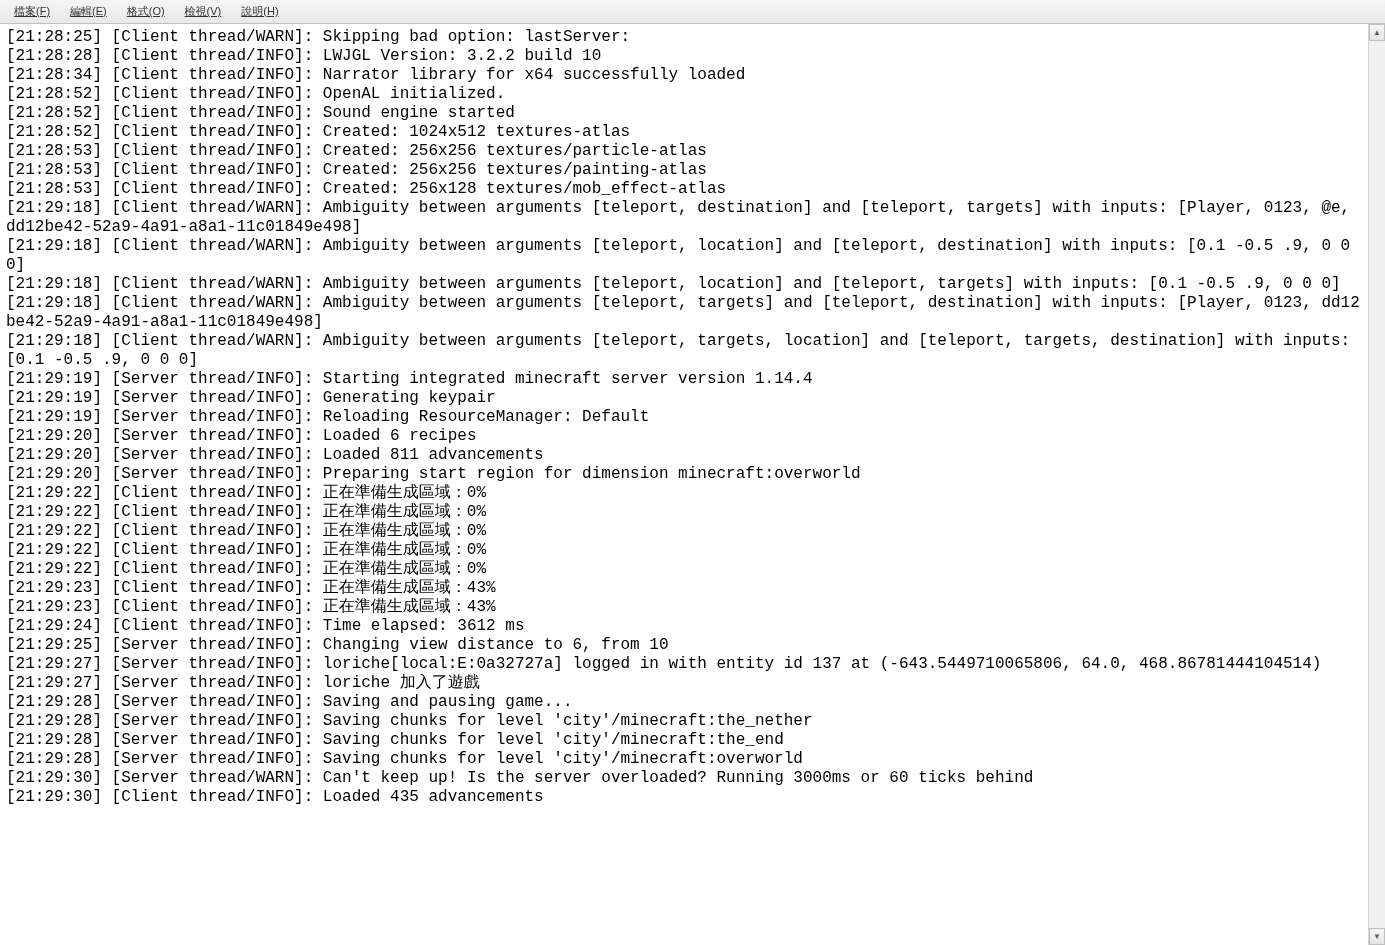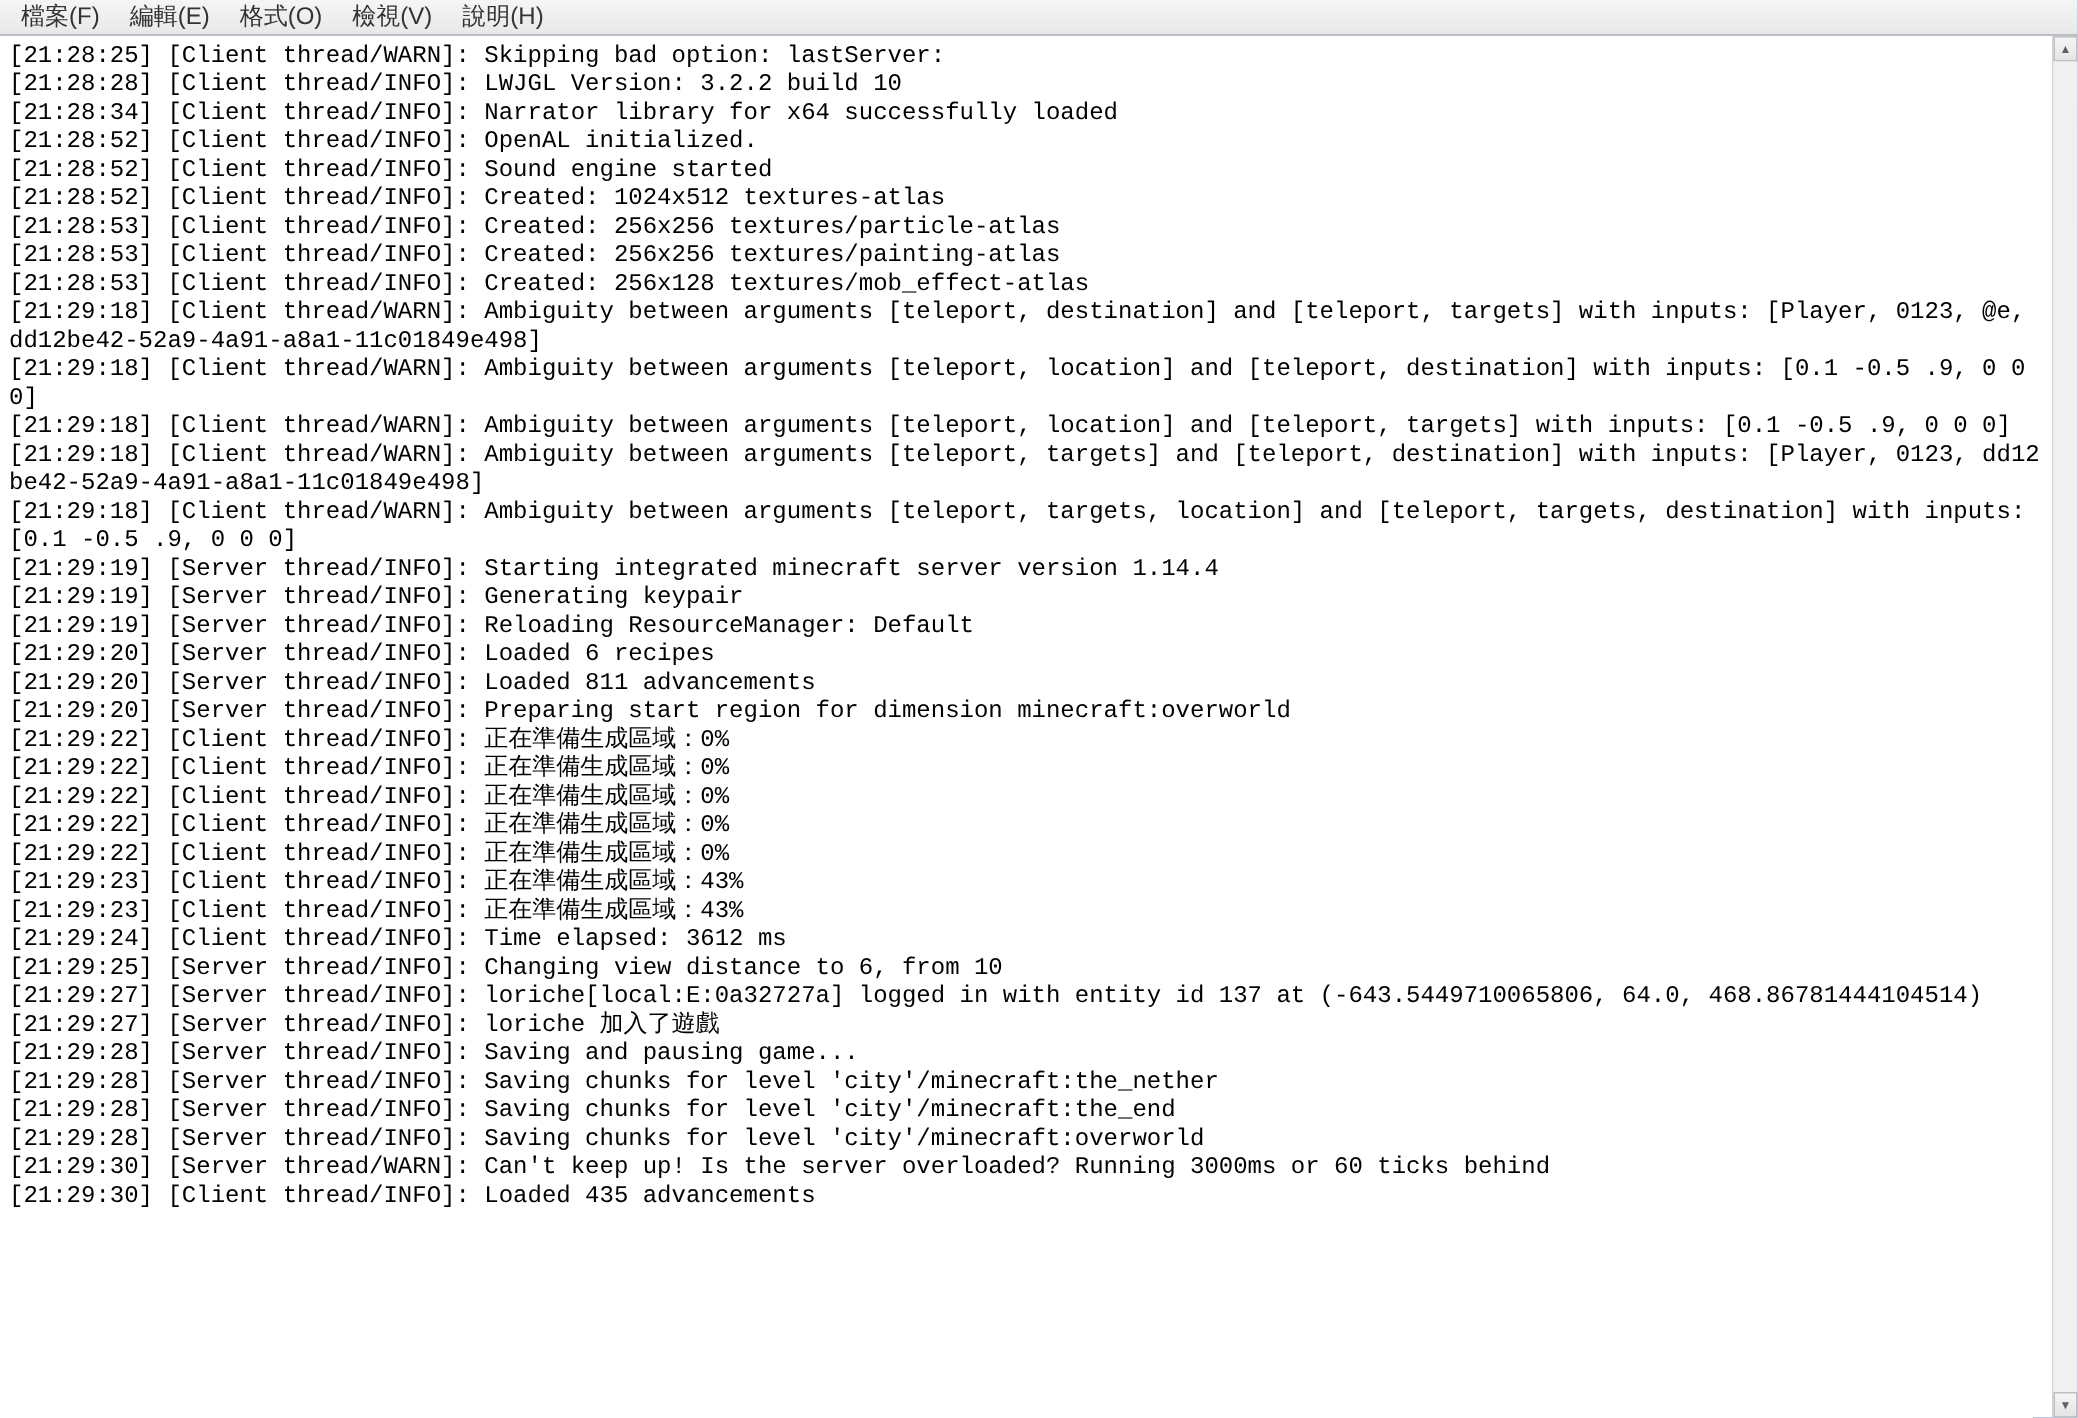--- a/index.html
+++ b/index.html
@@ -12,31 +12,32 @@
       display: flex;
       flex-direction: column;
     }
     .menubar {
       background: linear-gradient(to bottom, #f5f5f5 0%, #e8e8e8 100%);
       border-bottom: 1px solid #c0c0c0;
       height: 24px;
       display: flex;
       align-items: center;
       padding: 0 4px;
-      font-size: 16px;
+      font-size: 11px;
       color: #333;
+      text-decoration: underline;
     }
     .menu-item {
       padding: 3px 10px;
       cursor: default;
     }
     .content-wrapper {
       flex: 1;
       display: flex;
-      background: #c4b5fd;
+      background: #be185d;
       position: relative;
     }
     .log-area {
       flex: 1;
       background: #ffffff;
       font-family: "Consolas", "Courier New", monospace;
       font-size: 16px;
       line-height: 19px;
       color: #000;
       padding: 4px 6px;

